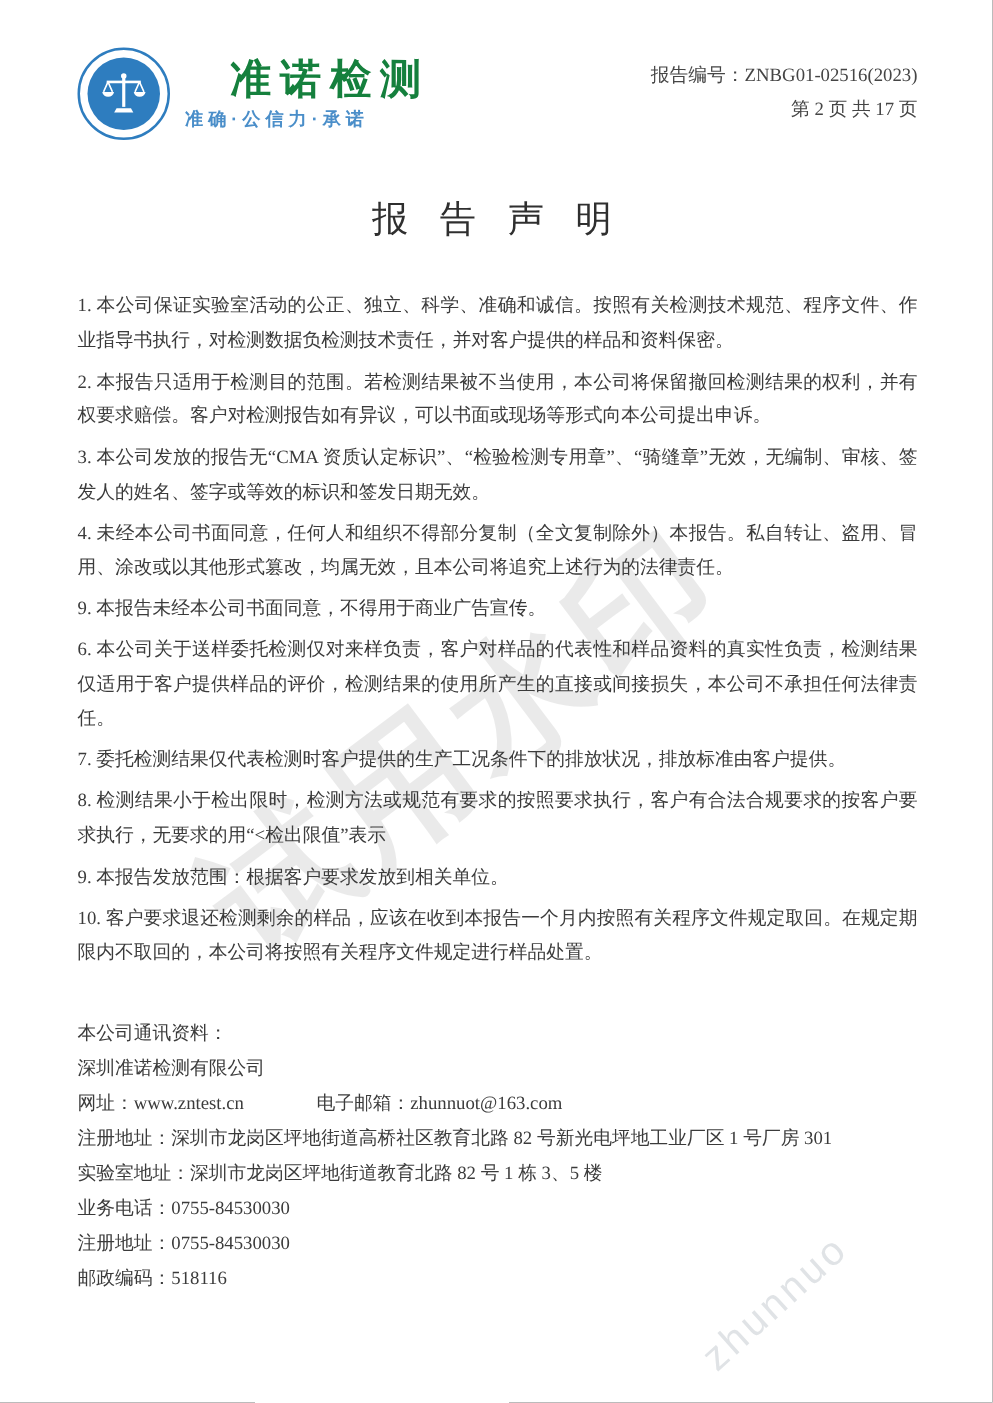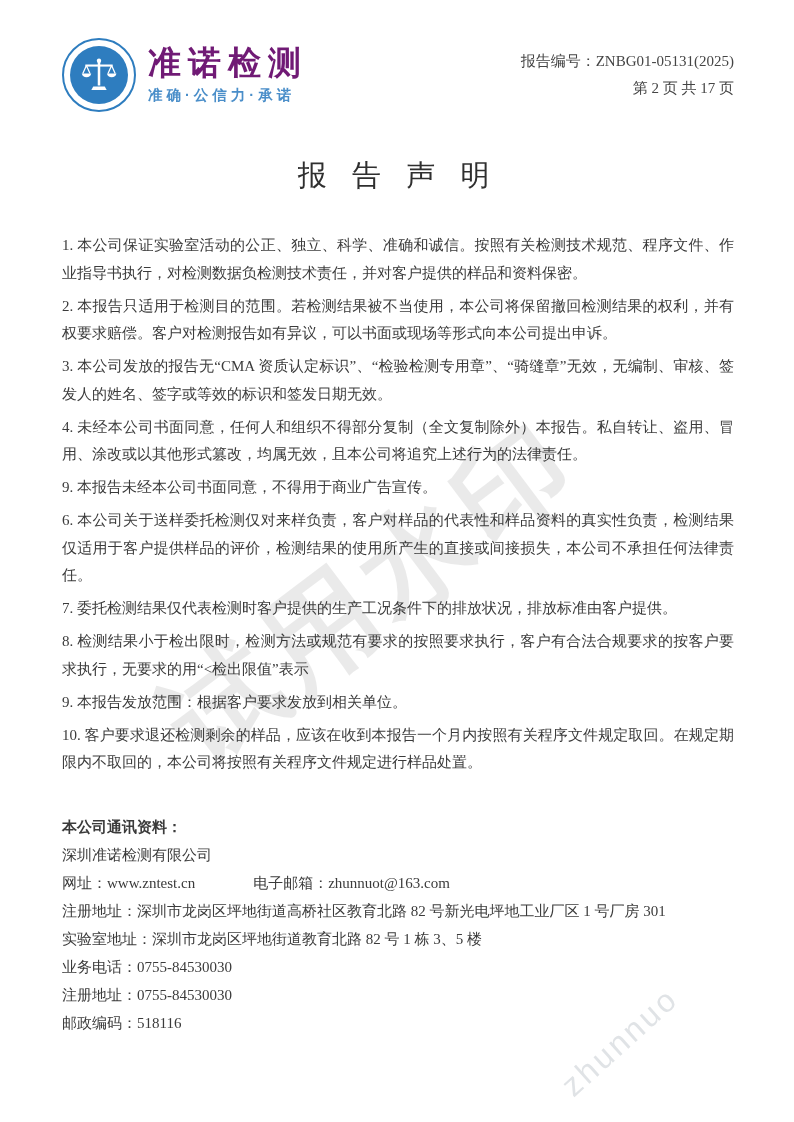--- a/index.html
+++ b/index.html
@@ -39,22 +39,23 @@
     background: #2e7dbf;
     border-radius: 50%;
     display: flex; align-items: center; justify-content: center;
   }
   .brand-text { margin-left: 12px; }
   .brand-name {
     font-family: "Liberation Sans", "DejaVu Sans", sans-serif;
     font-weight: bold;
     font-size: 33px;
     letter-spacing: 7px;
-    color: #701a75;
+    color: #15803d;
     line-height: 1.1;
+    margin-left: 36px;
   }
   .brand-tagline {
     font-family: Liberation Sans, sans-serif;
     font-weight: bold;
     font-size: 14.5px;
     letter-spacing: 4px;
     color: #4a8ec9;
     margin-top: 5px;
   }
   .header-right {
@@ -82,21 +83,21 @@
     margin-bottom: 5.5px;
     color: #3b3b3b;
   }
   
   .contact {
     margin-top: 36px;
     font-size: 15px;
     color: #3b3b3b;
   }
   .contact p { line-height: 28px; }
-  .contact-heading { font-weight: bold; margin-top: 12px; }
+  .contact-heading { font-weight: normal; margin-top: 12px; }
   .inline-gap { display: inline-block; width: 58px; }
   
   .wm-center {
     position: absolute;
     left: 372px;
     top: 592px;
     transform: translate(-50%, -50%) rotate(-37deg);
     font-size: 112px;
     font-weight: bold;
     letter-spacing: 8px;
@@ -147,21 +148,21 @@
               <path d="M14.5 31 h11 l1.8 3.2 h-14.6 Z" fill="#fff"></path>
             </svg>
           </div>
         </div>
         <div class="brand-text">
           <div class="brand-name">准诺检测</div>
           <div class="brand-tagline">准确·公信力·承诺</div>
         </div>
       </div>
       <div class="header-right">
-        <div><span>报告编号：</span><span>ZNBG01-05131(2025)</span></div>
+        <div><span>报告编号：</span><span>ZNBG01-02516(2023)</span></div>
         <div>第 2 页 共 17 页</div>
       </div>
     </header>
 
     <h1 class="title">报 告 声 明</h1>
 
     <section class="statements">
       <p>1. 本公司保证实验室活动的公正、独立、科学、准确和诚信。按照有关检测技术规范、程序文件、作业指导书执行，对检测数据负检测技术责任，并对客户提供的样品和资料保密。</p>
       <p>2. 本报告只适用于检测目的范围。若检测结果被不当使用，本公司将保留撤回检测结果的权利，并有权要求赔偿。客户对检测报告如有异议，可以书面或现场等形式向本公司提出申诉。</p>
       <p>3. 本公司发放的报告无“CMA 资质认定标识”、“检验检测专用章”、“骑缝章”无效，无编制、审核、签发人的姓名、签字或等效的标识和签发日期无效。</p>

